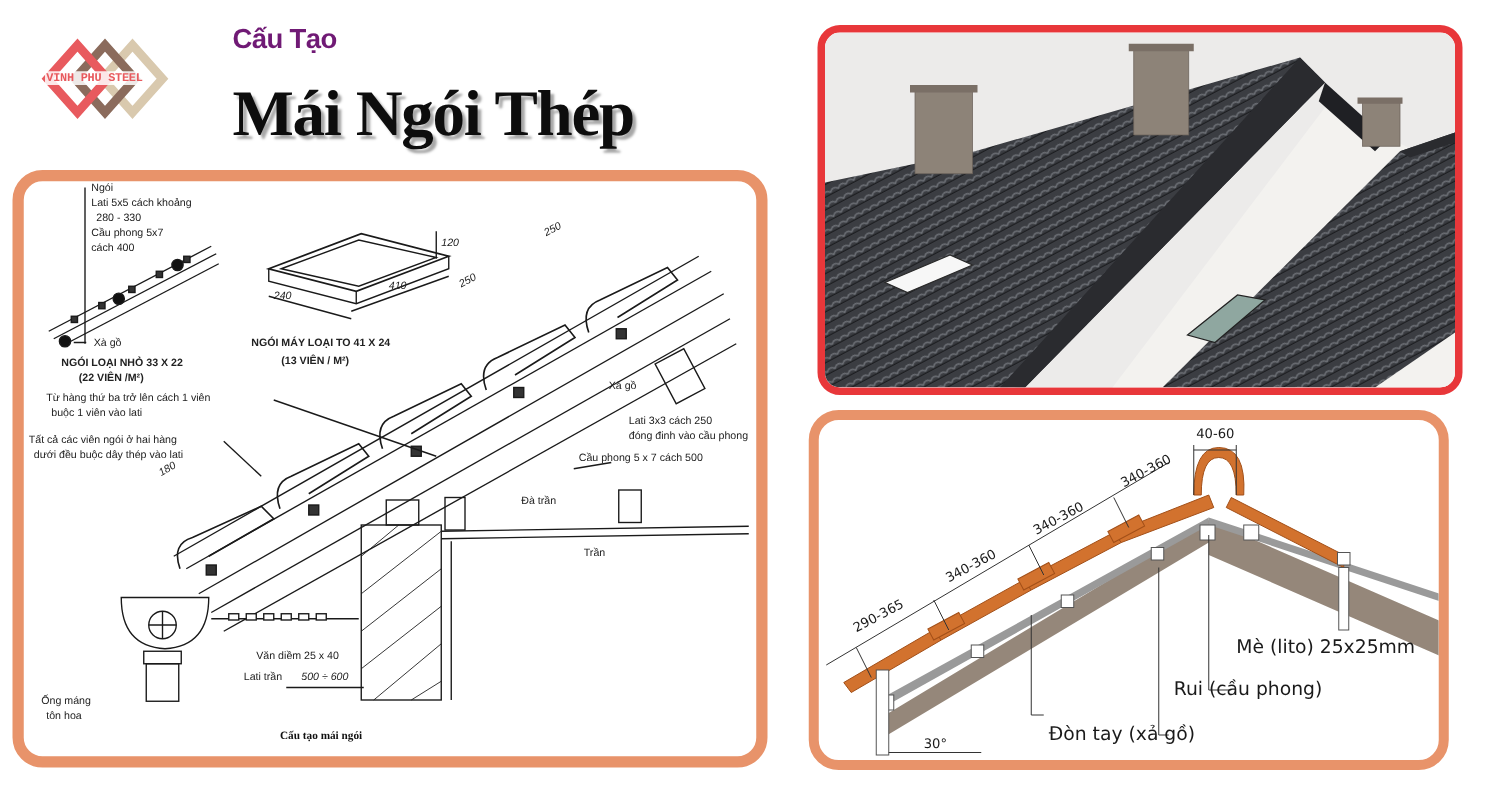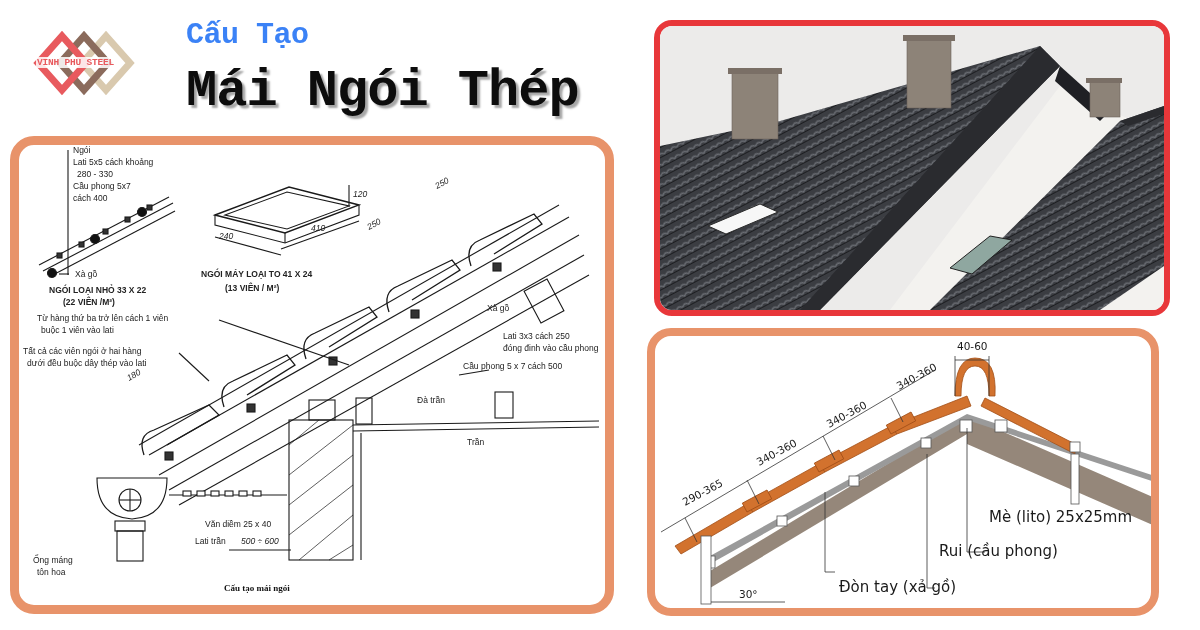--- a/index.html
+++ b/index.html
@@ -3,22 +3,22 @@
 <meta charset="utf-8">
 <style>
   * { box-sizing: border-box; margin: 0; padding: 0; }
   html, body { width: 1200px; height: 630px; background: #ffffff; overflow: hidden; }
   body { position: relative; font-family: "Liberation Sans", sans-serif; color: #111; }
 
   .logo { position: absolute; left: 30px; top: 28px; width: 110px; height: 70px; }
   .logo svg { width: 110px; height: 70px; display: block; }
   .logo-text { position: absolute; left: 6px; top: 29px; font-size: 9.5px; font-weight: bold; color: #e85a5e; letter-spacing: -0.2px; background: rgba(255,255,255,0.85); padding: 0 1px; white-space: nowrap; font-family: Liberation Mono, monospace; }
 
-  .title-small { position: absolute; left: 186px; top: 18px; font-family: Liberation Mono, monospace; font-weight: bold; font-size: 30px; color: #3b82f6; letter-spacing: -0.5px; }
-  .title-big { position: absolute; left: 186px; top: 62px; font-family: Liberation Mono, monospace; font-weight: bold; font-size: 52px; color: #0d0d0d; letter-spacing: -1px; text-shadow: 3px 3px 2px rgba(0,0,0,0.35); white-space: nowrap; }
+  .title-small { position: absolute; left: 186px; top: 18px; font-family: Liberation Sans, sans-serif; font-weight: bold; font-size: 22px; color: #701a75; letter-spacing: -0.5px; }
+  .title-big { position: absolute; left: 186px; top: 62px; font-family: Liberation Serif, serif; font-weight: bold; font-size: 52px; color: #0d0d0d; letter-spacing: -1px; text-shadow: 3px 3px 2px rgba(0,0,0,0.35); white-space: nowrap; }
 
   .panel { position: absolute; border-radius: 24px; background: #fff; overflow: hidden; }
   .panel-left { left: 10px; top: 136px; width: 604px; height: 478px; border: 9px solid #e8936a; }
   .panel-photo { left: 654px; top: 20px; width: 516px; height: 296px; border: 6px solid #e8373a; border-radius: 18px; }
   .panel-rt { left: 647px; top: 328px; width: 512px; height: 288px; border: 8px solid #e8936a; }
 
   .panel svg { display: block; width: 100%; height: 100%; }
   .lbl { font-family: "Liberation Sans", sans-serif; fill: #222; }
   .lbl-b { font-family: "Liberation Sans", sans-serif; font-weight: bold; fill: #222; }
   .lbl-serif { font-family: "Liberation Serif", serif; font-weight: bold; fill: #111; }

